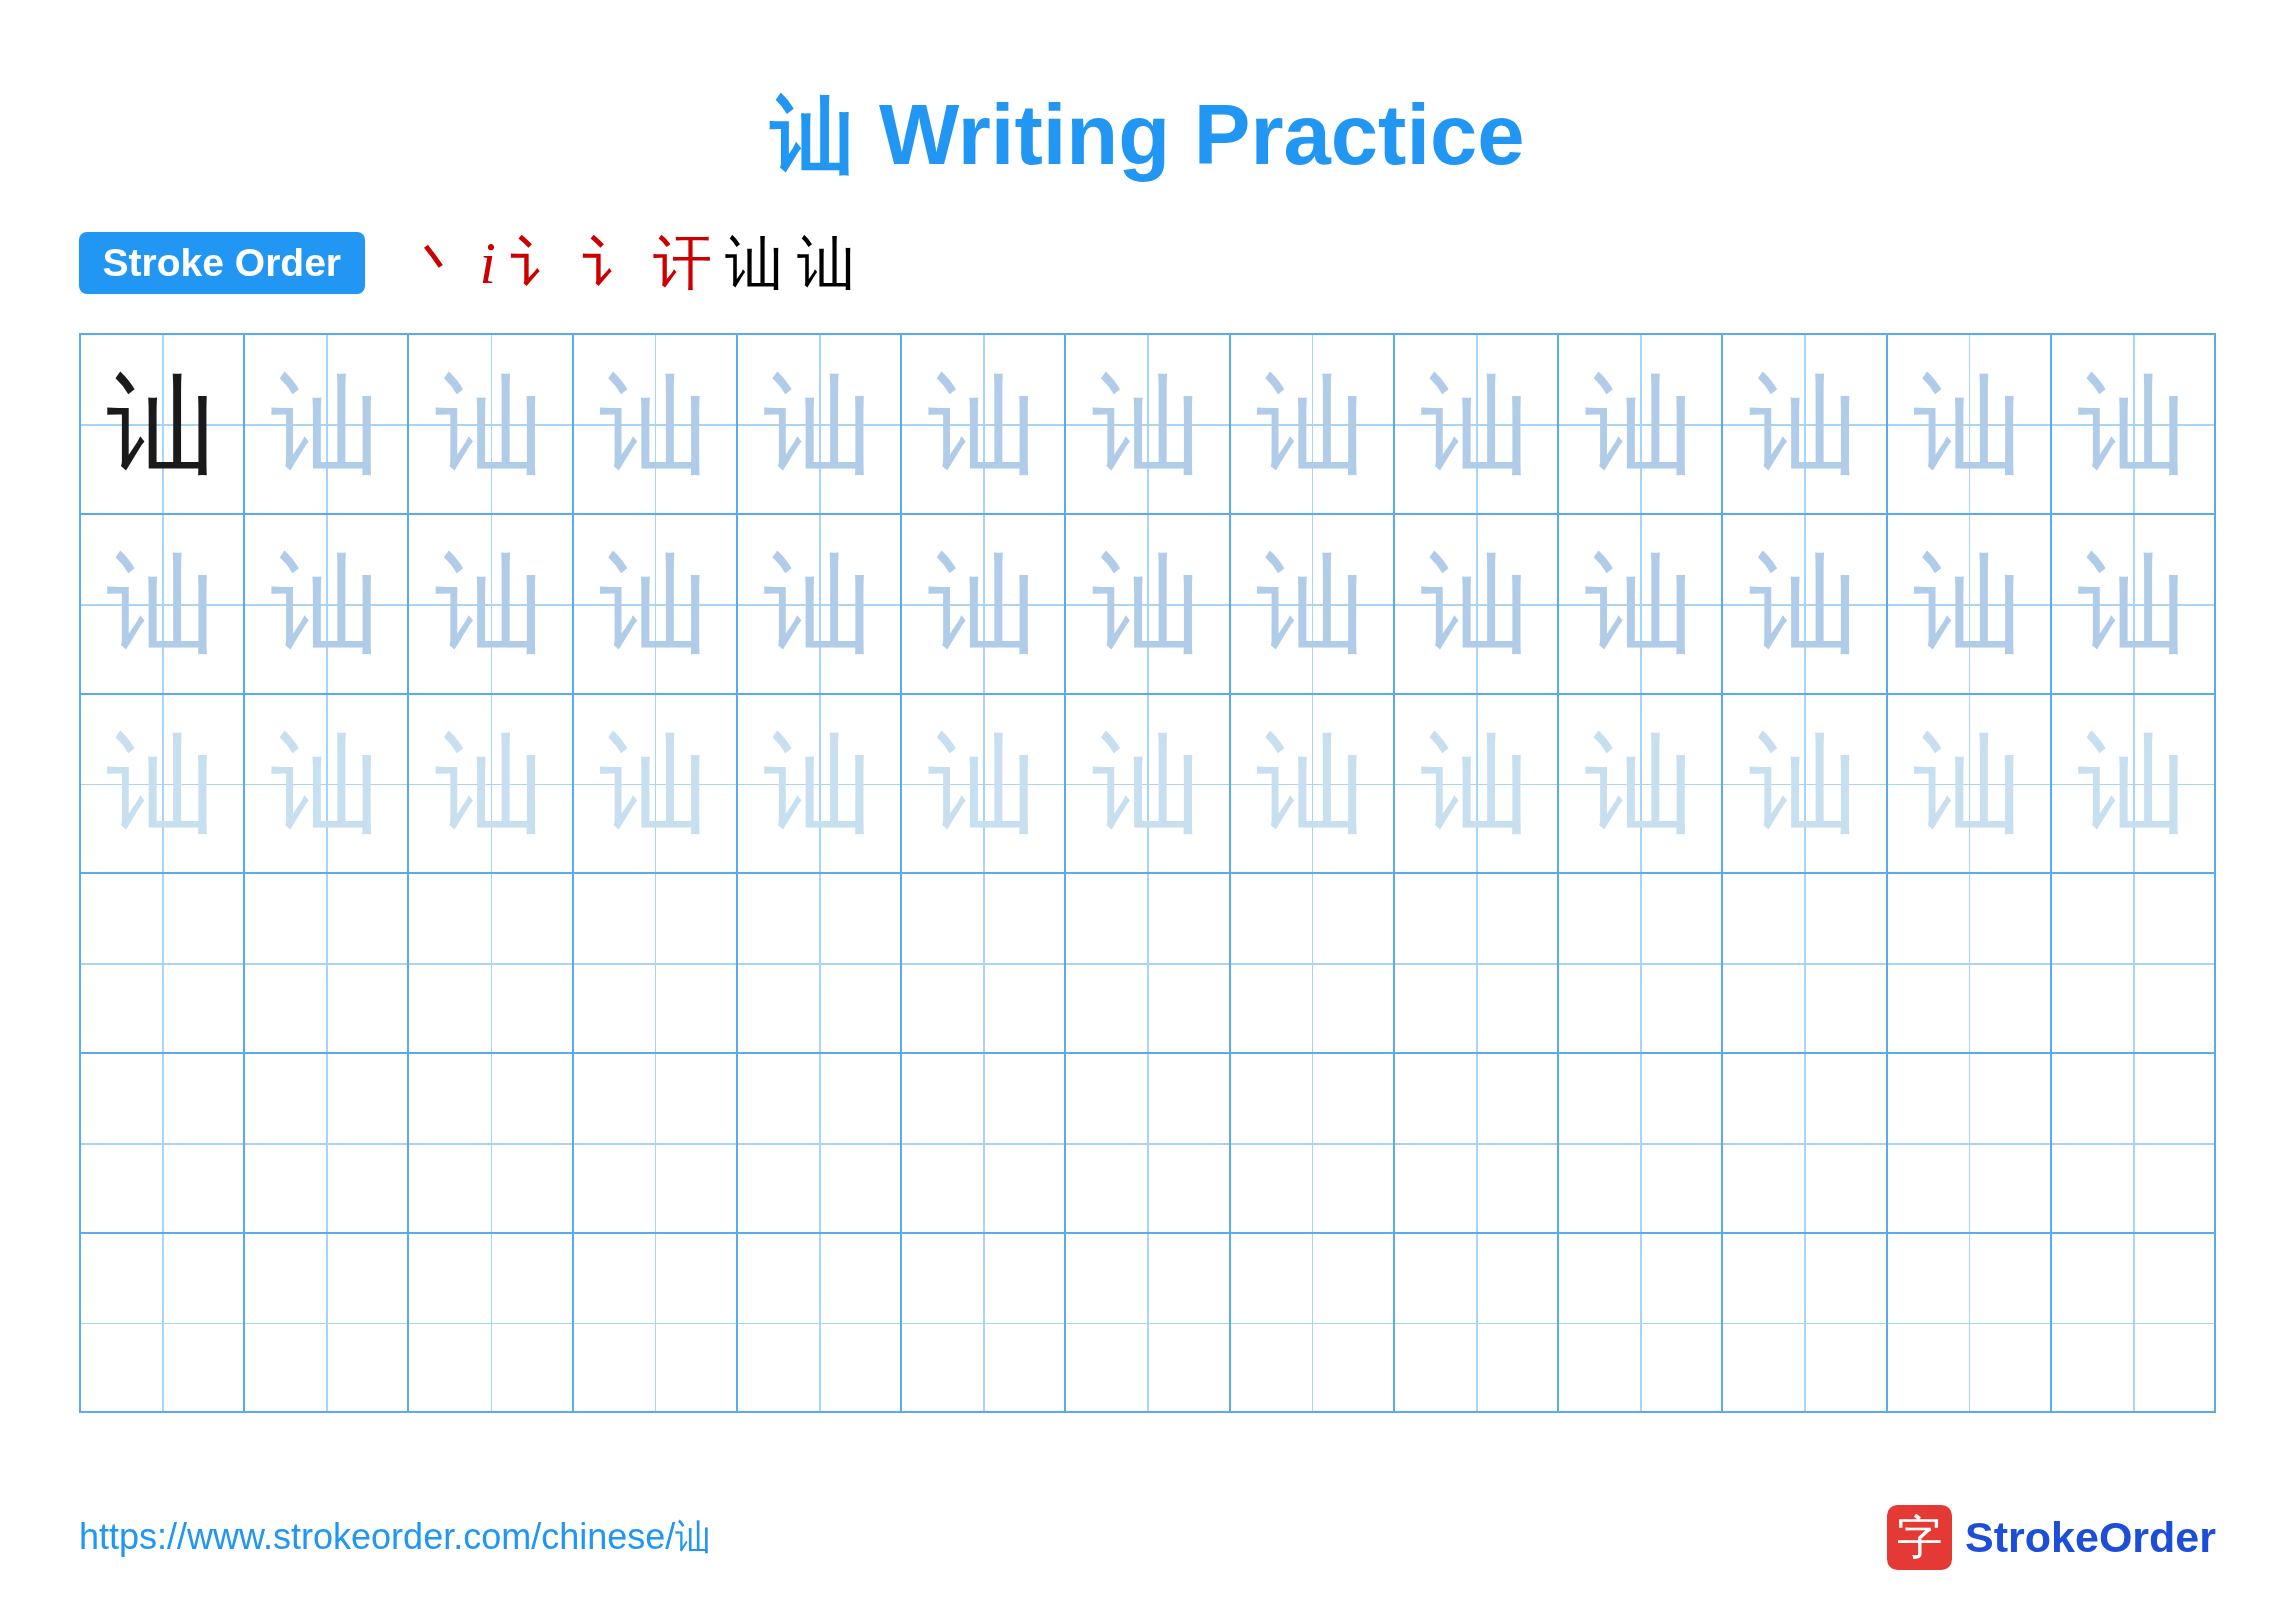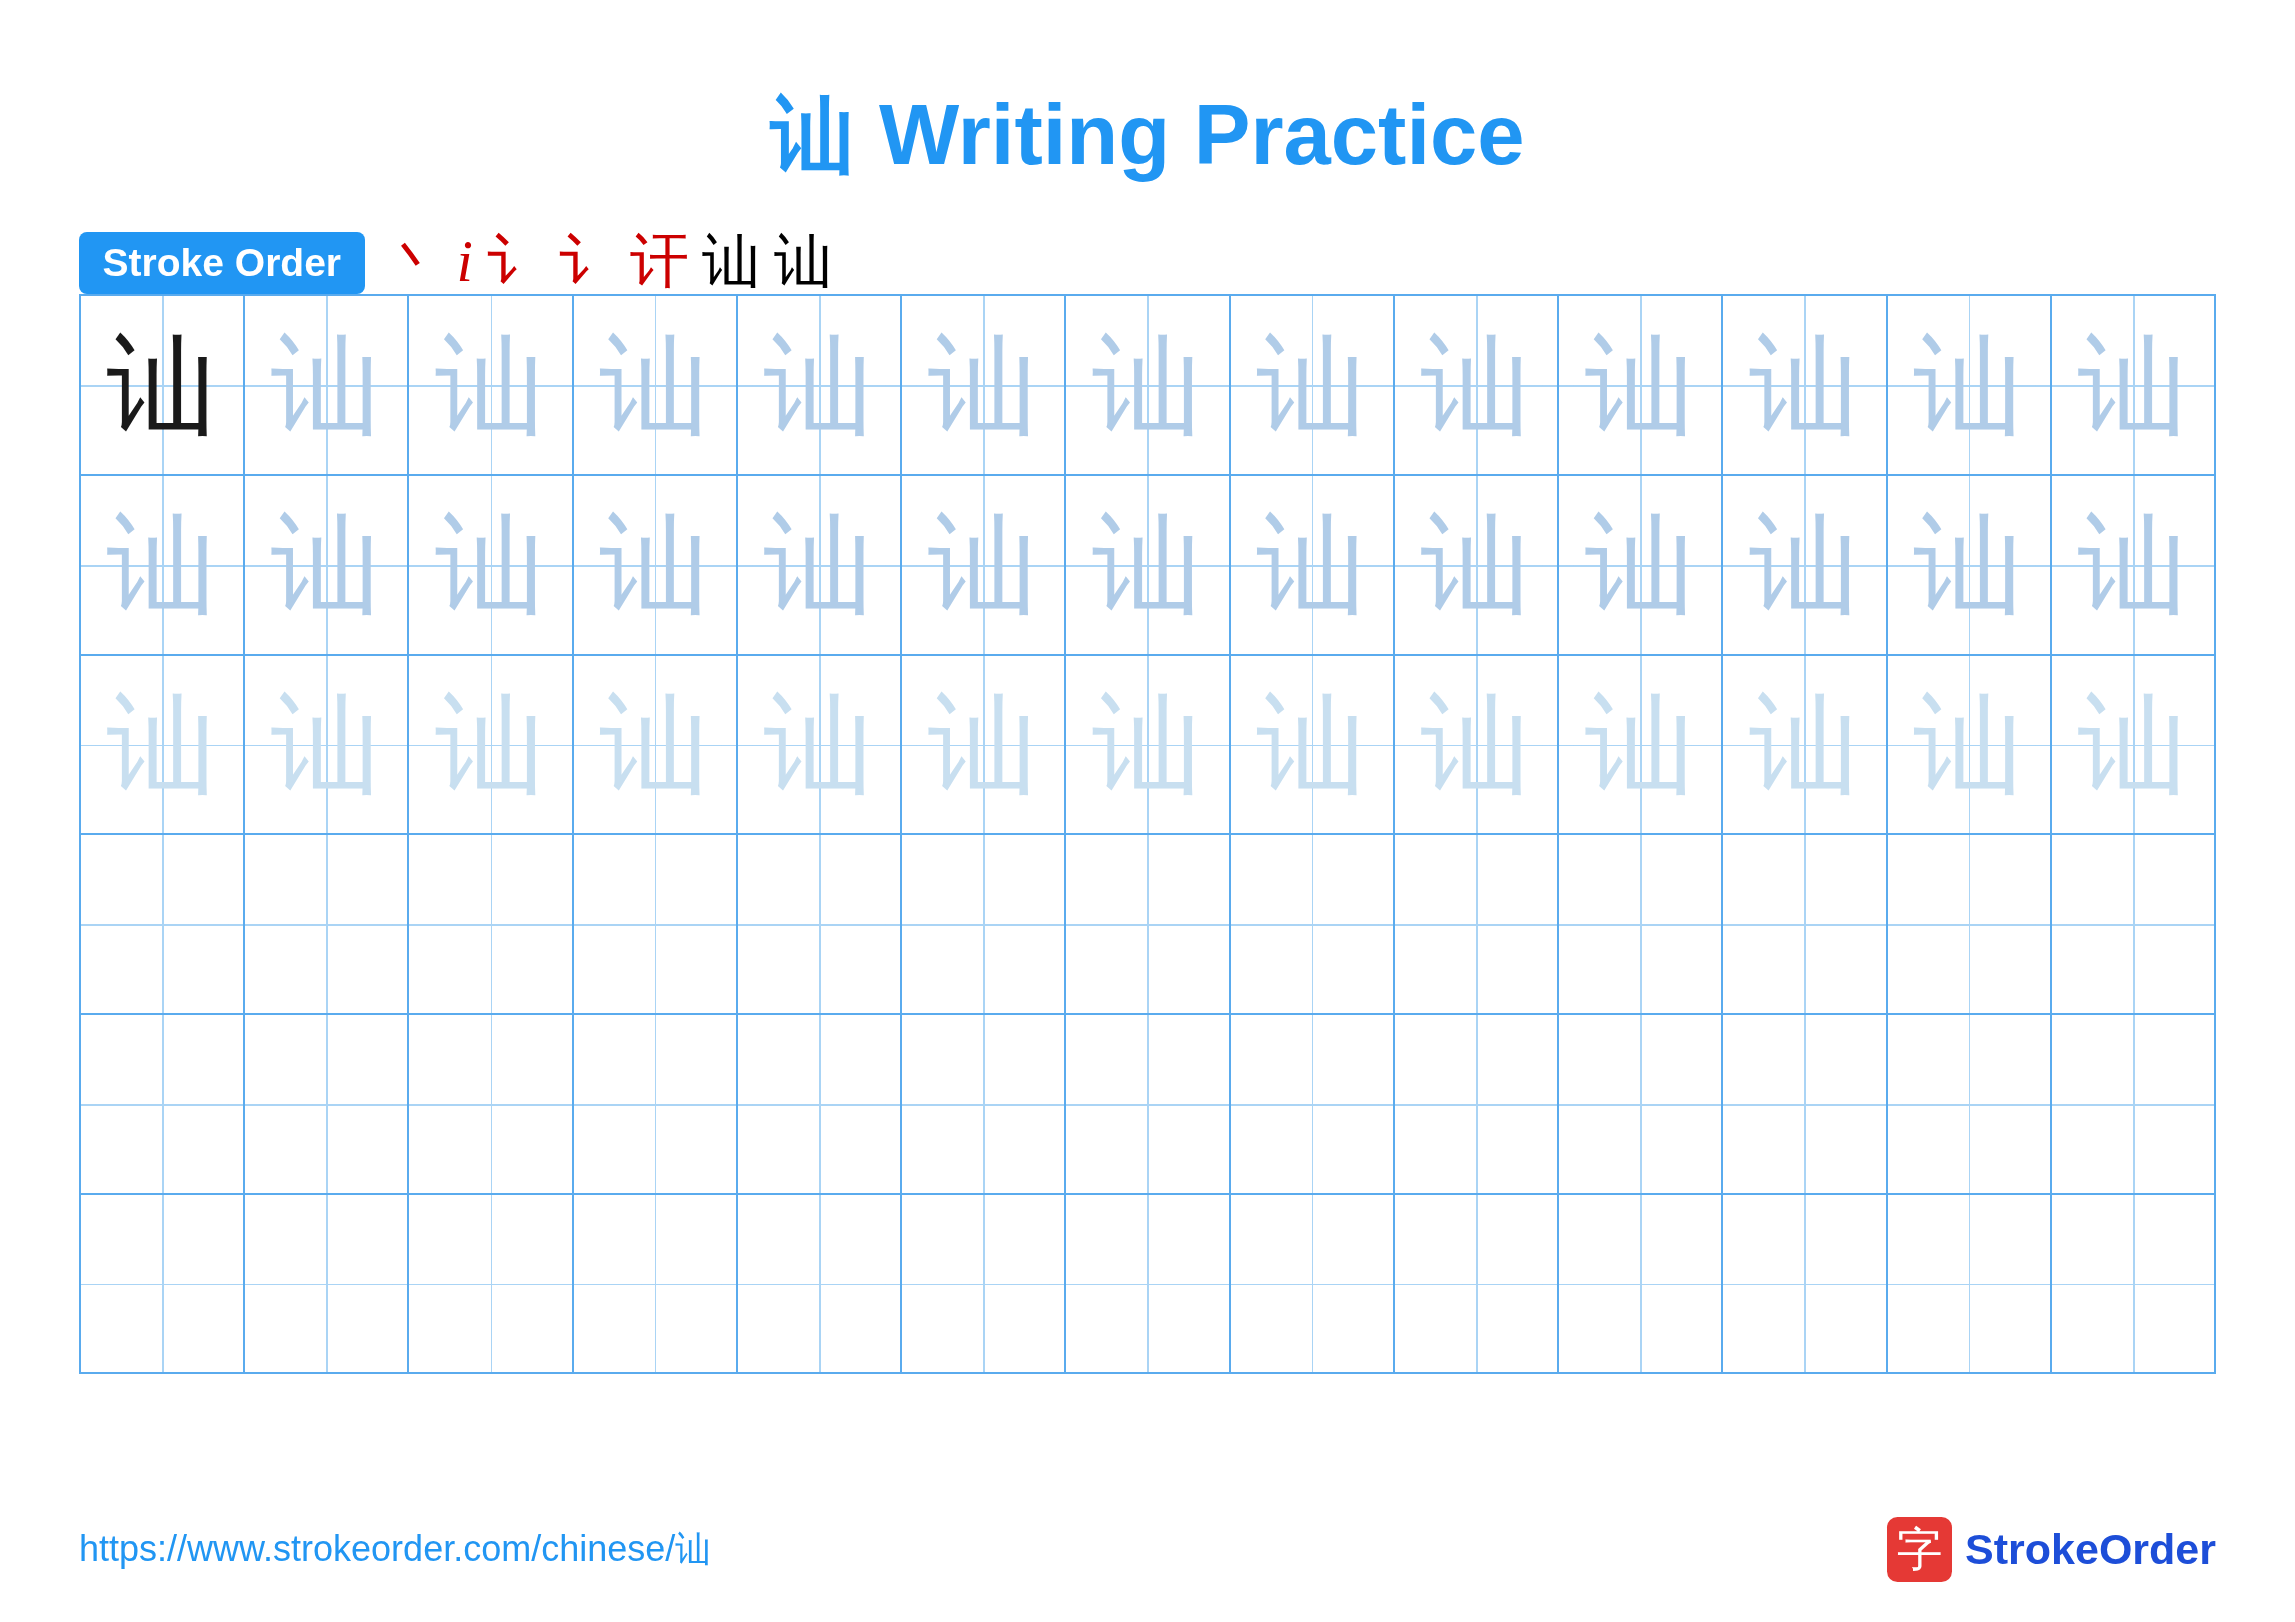--- a/index.html
+++ b/index.html
@@ -25,22 +25,23 @@
       text-align: center;
       font-size: 85px;
       color: #2196F3;
       font-weight: bold;
       margin-bottom: 39px;
       margin-top: 26px;
     }
 
     .stroke-order-row {
       display: flex;
-      align-items: flex-start;
-      gap: 20px;
+      align-items: center;
+      margin-bottom: 39px;
+      gap: 43px;
     }
 
     .stroke-order-badge {
       background: #2196F3;
       color: white;
       font-size: 39px;
       padding: 9.2px 23.6px;
       border-radius: 7.9px;
       font-weight: bold;
       white-space: nowrap;
@@ -126,21 +127,21 @@
       font-size: 111px;
       font-family: 'SimSun', 'STSong', 'KaiTi', serif;
       color: #c8dff0;
       position: relative;
       z-index: 2;
       line-height: 1;
     }
 
     .footer {
       position: absolute;
-      bottom: 40px;
+      bottom: 52px;
       left: 79px;
       right: 79px;
       display: flex;
       align-items: center;
       justify-content: space-between;
     }
 
     .footer-url {
       font-size: 36px;
       color: #2196F3;

